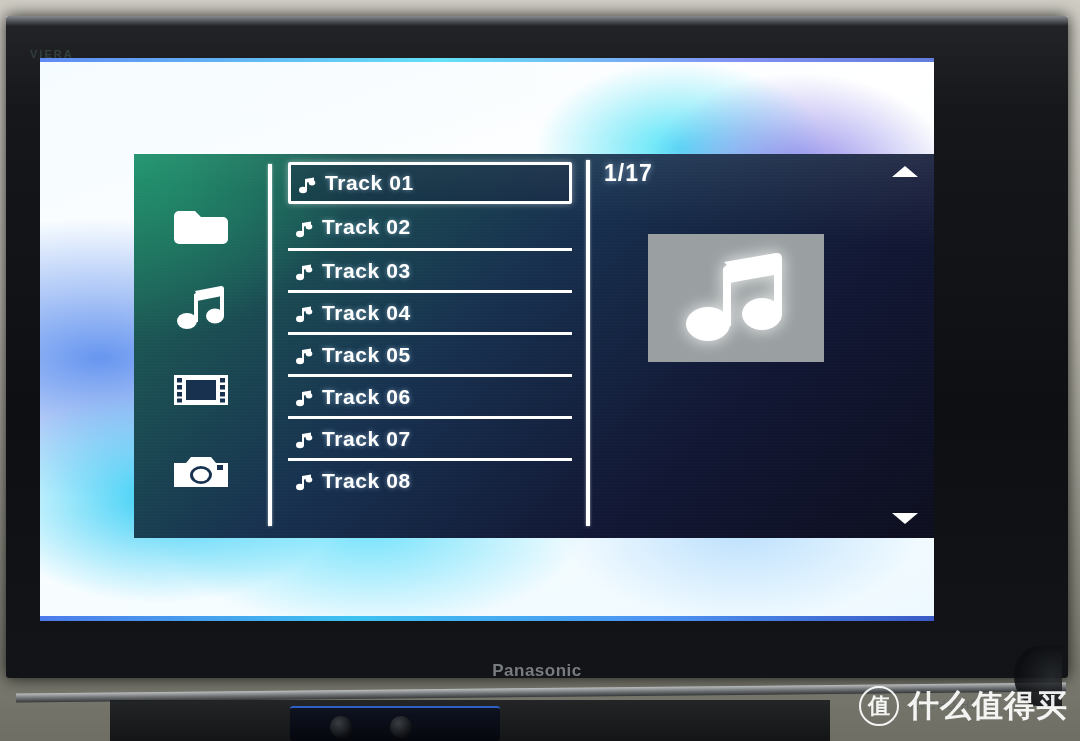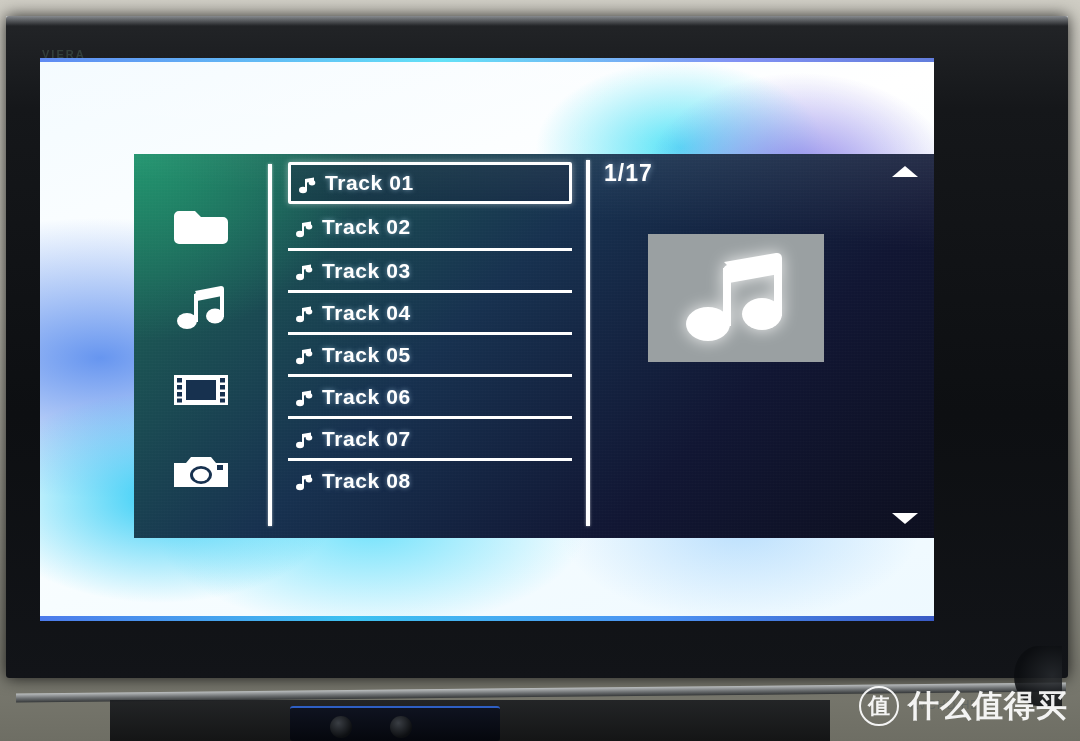--- a/index.html
+++ b/index.html
@@ -26,21 +26,21 @@
       linear-gradient(180deg, #232528 0%, #15171a 14%, #0d0f12 60%, #121418 100%);
     border-radius: 3px;
     box-shadow: 0 0 16px rgba(0,0,0,.8);
   }
   #tv-top-glint {
     position: absolute; left: 0; top: 0; width: 100%; height: 10px;
     background: linear-gradient(180deg, rgba(215,220,225,.55), rgba(40,44,50,0));
     pointer-events: none;
   }
   #viera-logo {
-    position: absolute; left: 36px; top: 32px;
+    position: absolute; left: 24px; top: 32px;
     font-size: 11px; letter-spacing: 2px; font-weight: bold;
     color: #3b4a44; opacity: .75; text-align: center;
   }
   #panasonic-logo {
     position: absolute; left: 0; right: 0; top: 645px;
     text-align: center; font-size: 17px; font-weight: bold;
     letter-spacing: .5px; color: #8b8f92; opacity: .85;
   }
   #silver-strip {
     position: absolute; left: 10px; top: 672px; width: 1050px; height: 9px;
@@ -414,20 +414,21 @@
           </div>
 
           <div class="scroll-arrow" id="scroll-down"></div>
         </div>
 
       </div>
 
       <div id="screen-glare"></div>
     </div>
 
+    <div id="panasonic-logo">Panasonic</div>
     <div id="silver-strip"></div>
     <div id="power-led"></div>
     <div id="avchd-badge">AVCHD  HD</div>
     <div id="speaker-right"></div>
   </div>
 
   <div id="stand-base"></div>
   <div id="stand-device"></div>
   <div class="stand-knob" id="knob-a"></div>
   <div class="stand-knob" id="knob-b"></div>

